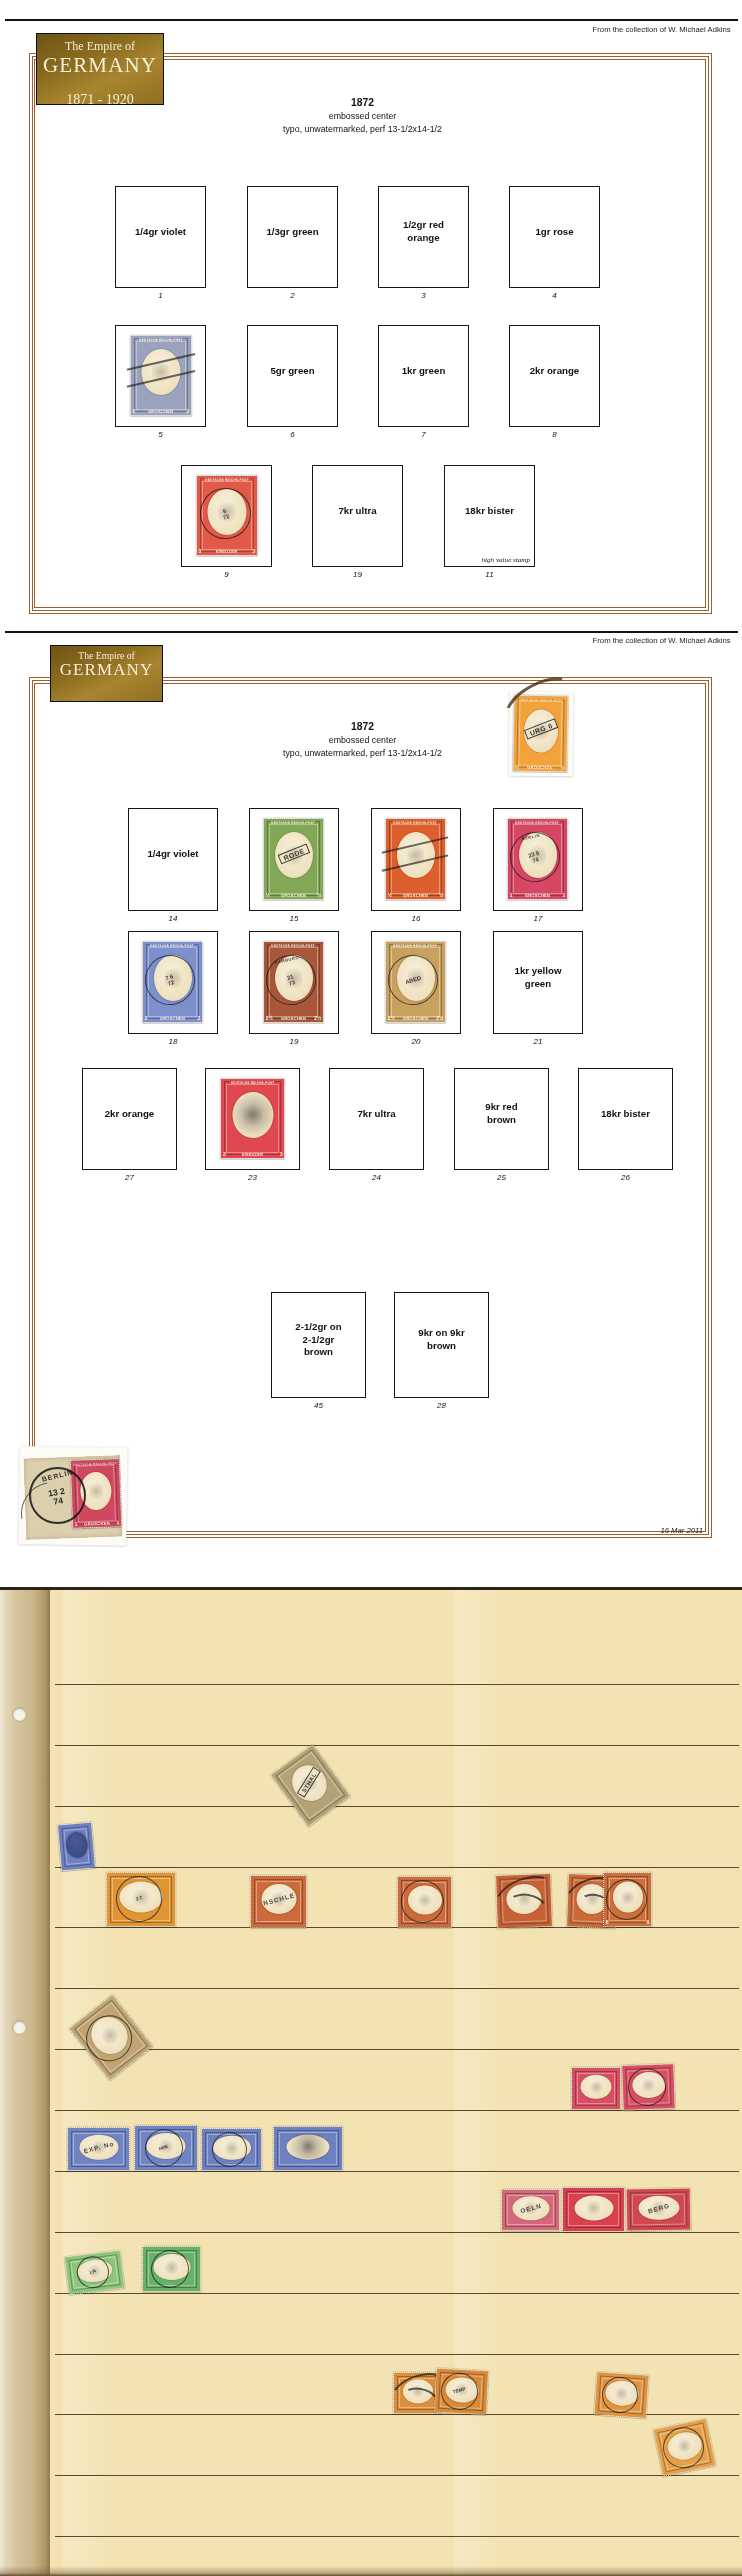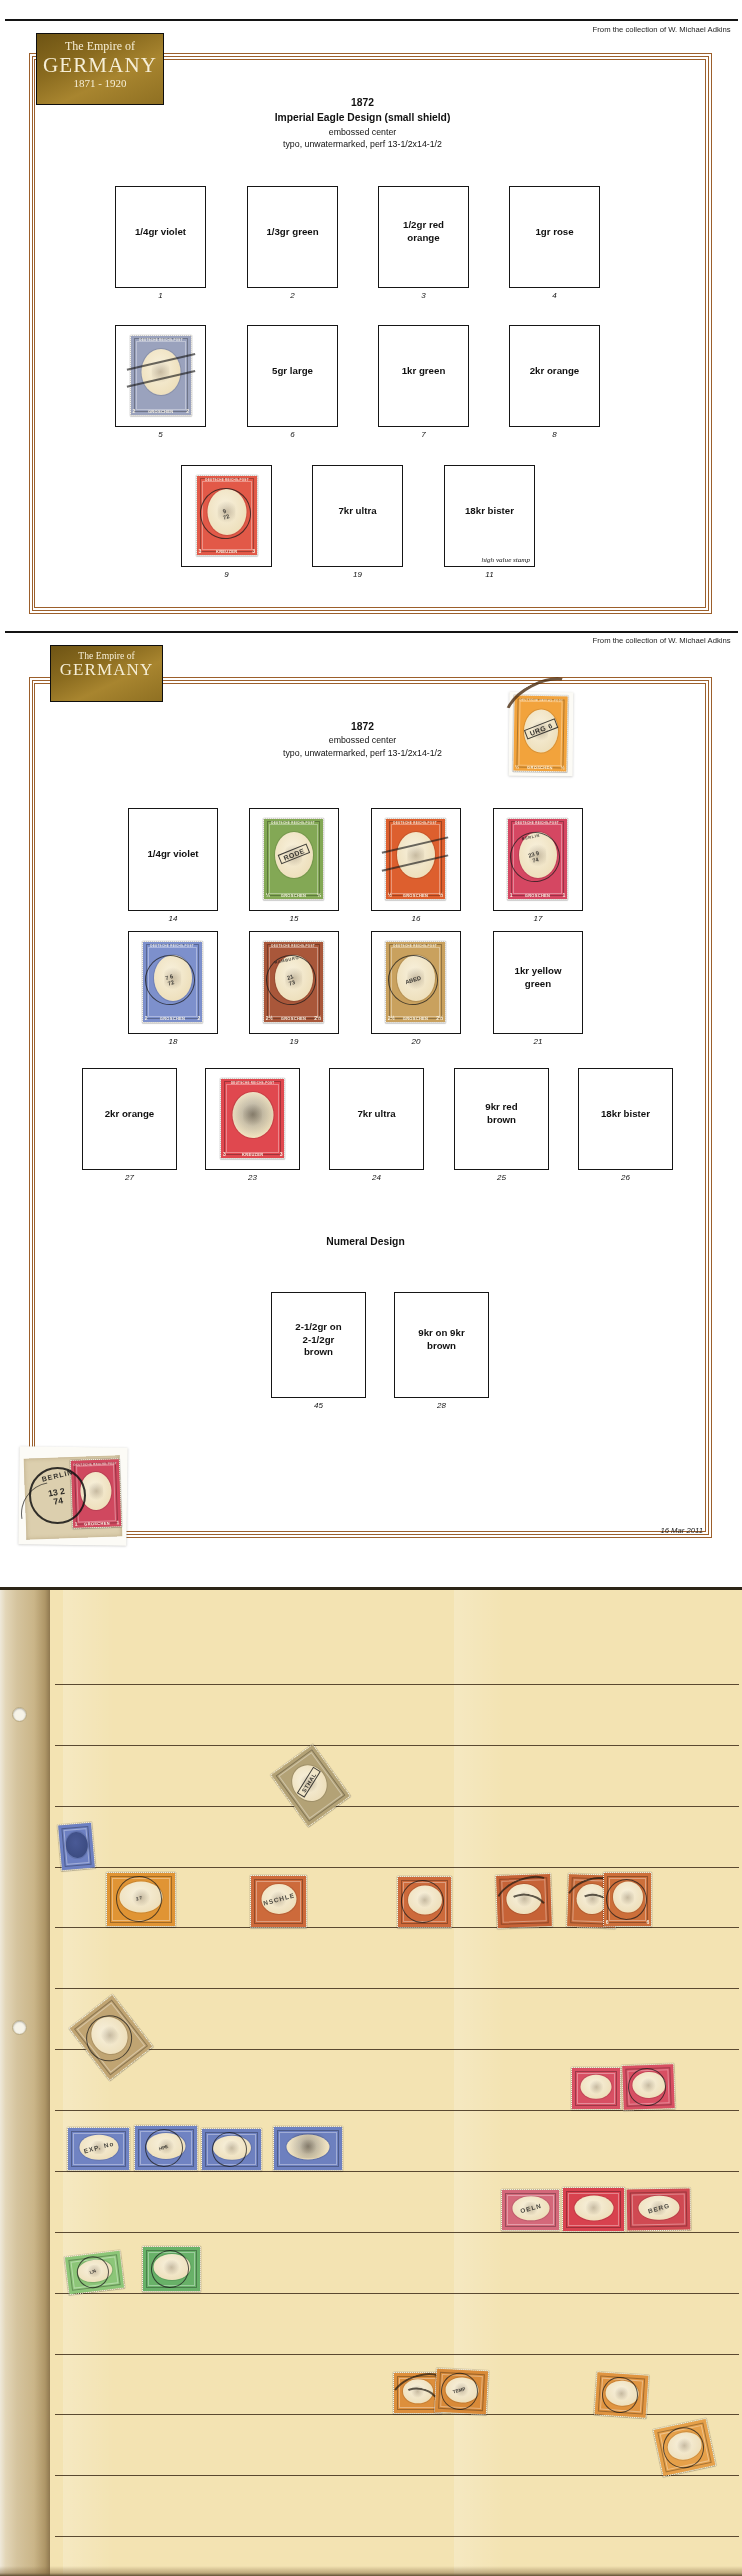--- a/index.html
+++ b/index.html
@@ -7,21 +7,21 @@
        font-family:"Liberation Sans",sans-serif;color:#111;overflow:hidden}
   .topline{position:absolute;left:4.6px;width:733px;height:1.7px;background:#141414}
   .credit{position:absolute;right:11.4px;font-size:7.7px;color:#1c1c1c}
   .pborder{position:absolute;border:4px double #9c5f2b;box-sizing:border-box}
   .pborder::after{content:"";position:absolute;inset:1.7px;border:0.6px solid #9c5f2b}
   .plaque{position:absolute;border:1.7px solid #0e0e0e;text-align:center;color:#f6eed6;
           font-family:"Liberation Serif",serif;box-sizing:border-box;
           background:linear-gradient(155deg,#6e5414 0%,#8a6b1f 35%,#a8852f 62%,#8f7022 100%)}
   .pl-top{font-size:12px;margin-top:5.1px}
   .pl-name{font-size:21px;letter-spacing:1.1px;line-height:1.05}
-  .pl-years{font-size:11px;margin-top:1px}
+  .pl-years{font-size:14px;margin-top:16px}
   .plaque.p2 .pl-top{font-size:9.7px;margin-top:4px}
   .plaque.p2 .pl-name{font-size:17px}
   .tblock{position:absolute;left:0;width:725px;text-align:center}
   .t-b{font-weight:bold;font-size:10.3px;line-height:15.4px}
   .t-r{font-size:8.8px;line-height:12.6px}
   .cell{position:absolute;background:#fff;border:1.1px solid #161616;box-sizing:border-box}
   .cell-label{position:absolute;inset:0;display:flex;align-items:center;justify-content:center;
               text-align:center;font-weight:bold;font-size:9.7px;line-height:1.3;
               white-space:pre-line;transform:translateY(-4.6px)}
   .cell-num{position:absolute;left:0;width:100%;text-align:center;font-style:italic;font-size:8px}
@@ -94,39 +94,37 @@
 <div class="topline" style="top:19px"></div>
 <div class="credit" style="top:25px">From the collection of W. Michael Adkins</div>
 <div class="pborder" style="left:28.5px;top:53px;width:683px;height:561px"></div>
 <div class="plaque" style="left:36px;top:33px;width:128px;height:72px">
   <div class="pl-top">The Empire of</div>
   <div class="pl-name">GERMANY</div>
   <div class="pl-years">1871 - 1920</div>
 </div>
 <div class="tblock" style="top:95px">
   <div class="t-b">1872</div>
-  <div class="t-b">Imperial Eagle Design (small shield)</div>
   <div class="t-r">embossed center</div>
   <div class="t-r">typo, unwatermarked, perf 13-1/2x14-1/2</div>
 </div>
 
 <div class="topline" style="top:631px"></div>
 <div class="credit" style="top:636px">From the collection of W. Michael Adkins</div>
 <div class="pborder" style="left:28.5px;top:677px;width:683px;height:861px"></div>
 <div class="plaque p2" style="left:50px;top:645px;width:113px;height:57px">
   <div class="pl-top">The Empire of</div>
   <div class="pl-name">GERMANY</div>
 </div>
 <div class="tblock" style="top:719px">
   <div class="t-b">1872</div>
   <div class="t-r">embossed center</div>
   <div class="t-r">typo, unwatermarked, perf 13-1/2x14-1/2</div>
 </div>
 <div class="tblock" style="top:1234px;width:731px">
-  <div class="t-b">Numeral Design</div>
 </div>
 <div class="date-note" style="right:39px;top:1526px">16 Mar 2011</div>
 
 <div class="backing" style="left:509px;top:692px;width:64px;height:84px;transform:rotate(.5deg)"></div>
 
 <div id="album-cells" style="position:absolute;left:0;top:0">
     <div class="cell" style="left: 115px; top: 186px; width: 91px; height: 102px;">
       <div class="cell-num" style="top: 104px;">1</div>
       <div class="cell-label">1/4gr violet</div>
     </div>
@@ -154,21 +152,21 @@
         <div class="sp-top">DEUTSCHE REICHS-POST</div>
         <div class="sp-denm" style="font-size: 4px;">GROSCHEN</div>
         <div class="sp-corner" style="left: 1.7px;">2</div>
         <div class="sp-corner" style="right: 1.7px;">2</div>
         <div class="cbar" style="top: 32%;"></div>
         <div class="cbar" style="top: 54%;"></div>
       </div>
     </div>
     <div class="cell" style="left: 247px; top: 325px; width: 91px; height: 102px;">
       <div class="cell-num" style="top: 104px;">6</div>
-      <div class="cell-label">5gr large</div>
+      <div class="cell-label">5gr green</div>
     </div>
     <div class="cell" style="left: 378px; top: 325px; width: 91px; height: 102px;">
       <div class="cell-num" style="top: 104px;">7</div>
       <div class="cell-label">1kr green</div>
     </div>
     <div class="cell" style="left: 509px; top: 325px; width: 91px; height: 102px;">
       <div class="cell-num" style="top: 104px;">8</div>
       <div class="cell-label">2kr orange</div>
     </div>
     <div class="cell" style="left: 181px; top: 465px; width: 91px; height: 102px;">

